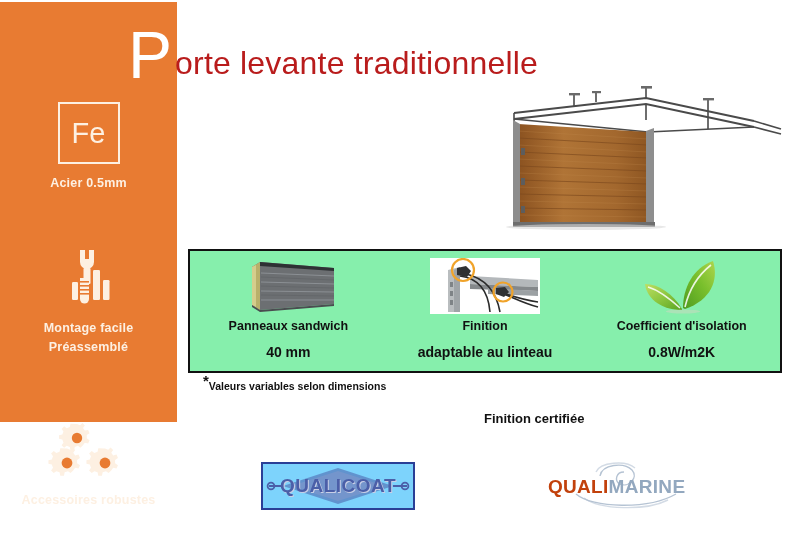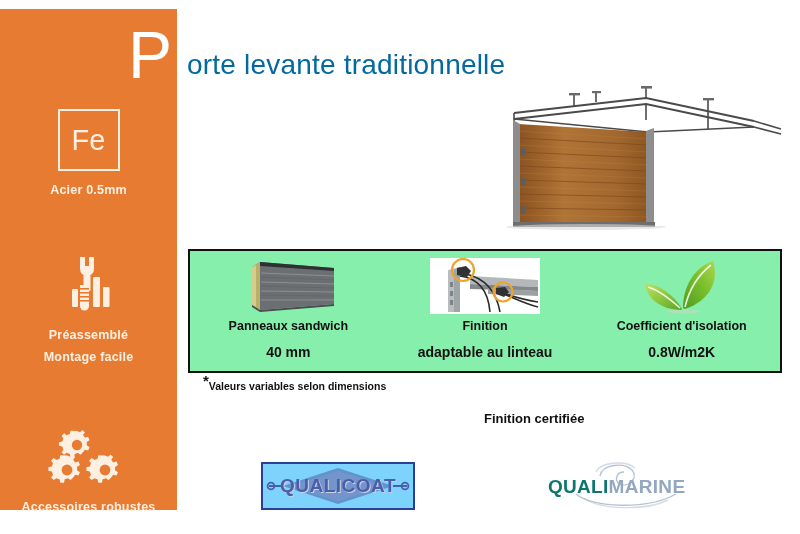--- a/index.html
+++ b/index.html
@@ -7,21 +7,21 @@
     width:800px;height:534px;
     background:#ffffff;
     font-family:"Liberation Sans", sans-serif;
     overflow:hidden;
     position:relative;
   }
   #page{position:absolute;inset:0;background:#fff;}
 
   
   .sidebar{
-    position:absolute;left:0;top:9px;width:177px;height:501px;
+    position:absolute;left:0;top:2px;width:177px;height:420px;
     background:#e87b32;
   }
   .side-block{position:absolute;left:0;width:177px;text-align:center;color:#fdf3e8;}
   .side-label{
     font-size:12.5px;font-weight:bold;letter-spacing:.2px;
     color:#fdf0e2;line-height:19px;white-space:nowrap;
   }
 
   
   .fe-box{
@@ -35,22 +35,22 @@
 
   
   .title-row{position:absolute;left:128px;top:22px;display:flex;align-items:baseline;}
   .title-p{
     font-family:"Liberation Sans", sans-serif;
     font-size:66px;line-height:58px;color:#ffffff;font-weight:400;
     position:relative;top:4px;letter-spacing:-1px;
   }
   .title-rest{
     font-family:"Liberation Sans", sans-serif;
-    font-size:28px;line-height:44px;color:#0369a1;font-weight:400;
-    letter-spacing:.2px;margin-left:16px;
+    font-size:32px;line-height:44px;color:#b91c1c;font-weight:400;
+    letter-spacing:.2px;margin-left:4px;
   }
 
   
   .door-img{position:absolute;left:496px;top:86px;width:290px;height:145px;}
 
   
   .feature-box{
     position:absolute;left:188px;top:249px;width:594px;height:124px;
     border:2px solid #111;background:#86efac;box-sizing:border-box;
     display:flex;
@@ -106,21 +106,21 @@
     text-shadow:1px 1px 0 #c9cfe6;
   }
 
   
   .qualimarine{position:absolute;left:540px;top:460px;width:175px;height:52px;}
   .qm-text{
     position:absolute;left:8px;top:16px;
     font-size:19px;font-weight:bold;letter-spacing:.3px;
     white-space:nowrap;
   }
-  .qm-a{color:#0f766e;}
+  .qm-a{color:#c2410c;}
   .qm-b{color:#93a8bf;}
 </style>
 </head>
 <body>
 
 <div id="page">
 
   <div class="sidebar">
 
     <div class="side-block" style="top:100px;">
@@ -143,22 +143,22 @@
             <rect x="22" y="37" width="9" height="1.6"></rect>
             <rect x="22" y="41" width="9" height="1.6"></rect>
             <rect x="22" y="45" width="9" height="1.6"></rect>
           </g>
 
           <rect x="35" y="22" width="7" height="30" rx="1.2"></rect>
           <rect x="45" y="32" width="6.5" height="20" rx="1.2"></rect>
           <rect x="14" y="34" width="6" height="18" rx="1.2"></rect>
         </svg>
       </div>
+      <div class="side-label" style="margin-top:3px;">Montage facile</div>
       <div class="side-label">Préassemblé</div>
-      <div class="side-label" style="margin-top:3px;">Montage facile</div>
     </div>
 
     <div class="side-block" style="top:415px;">
       <div class="icon-wrap">
         <svg width="92" height="62" viewBox="0 0 92 62" fill="#fdf0e2">
           <g>
 
             <g transform="translate(34,19)">
               <path d="M0,-17 L3.8,-15.6 L6.6,-18.4 L9.6,-15.3 L7.3,-12.1 L9.6,-9 L13.6,-9.9 L15.3,-5.9 L11.9,-3.6
                        L11.9,0.3 L15.3,2.6 L13.6,6.6 L9.6,5.7 L7.3,8.8 L4.2,11.9 L1.1,9.6 L-2.7,11 L-3.6,15

